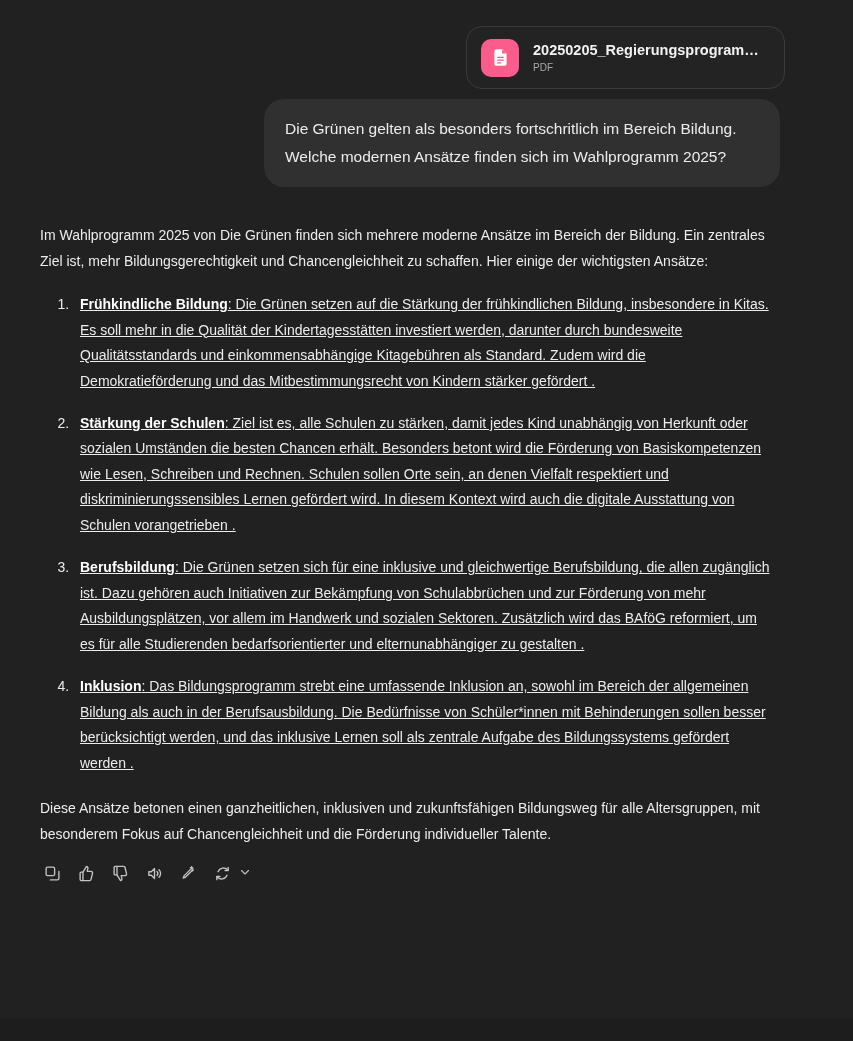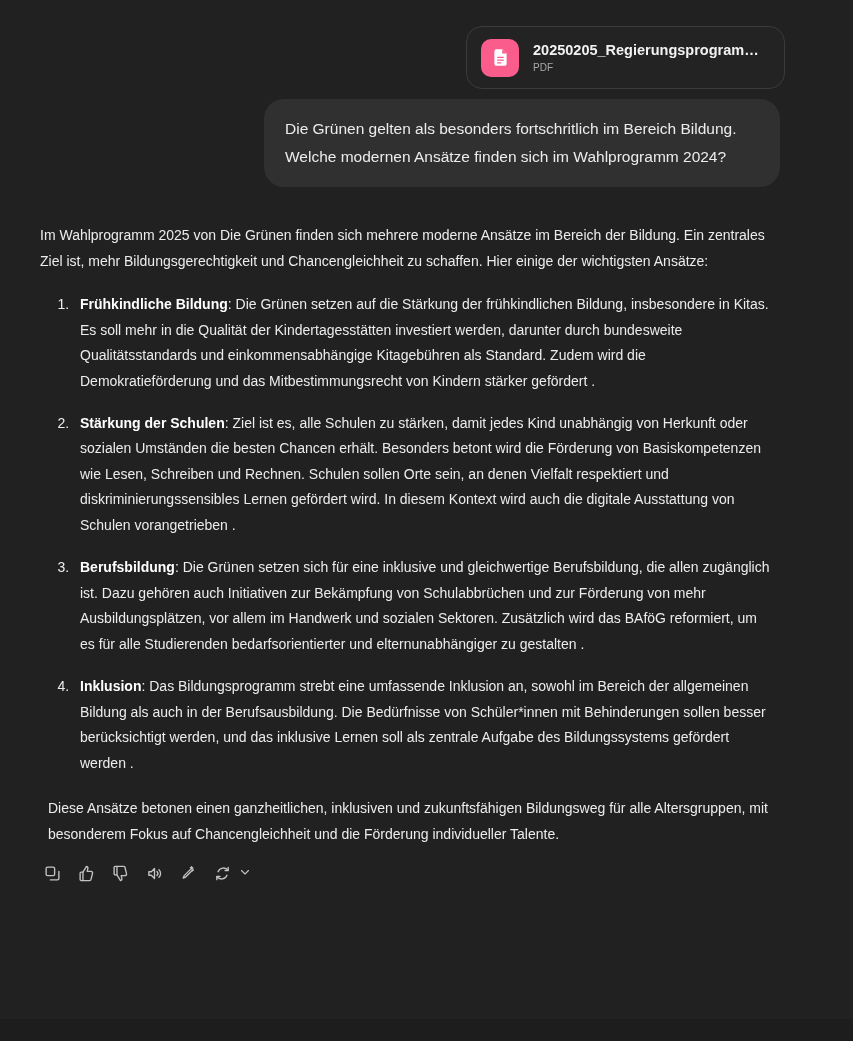--- a/index.html
+++ b/index.html
@@ -101,26 +101,26 @@
     font-size: 14px;
     line-height: 1.82;
     color: #ececec;
   }
   .assistant p {
     margin: 0 0 18px 0;
   }
   .assistant p.closing {
     margin-top: 20px;
     margin-bottom: 0;
-    margin-left: 8px;
   }
   .assistant ol {
     margin: 0 0 0 0;
     padding: 0 0 0 33px;
     list-style-position: outside;
+    text-decoration: underline;
   }
   .assistant ol > li {
     margin-bottom: 17px;
     padding-left: 7px;
   }
   .assistant ol > li::marker {
     color: #ececec;
   }
   .assistant strong {
     font-weight: bold;
@@ -191,21 +191,21 @@
         </svg>
       </span>
       <span class="file-meta">
         <span class="file-name">20250205_Regierungsprogramm_...</span>
         <span class="file-type">PDF</span>
       </span>
     </div>
   </div>
 
   <div class="user-row">
-    <div class="user-bubble">Die Grünen gelten als besonders fortschritlich im Bereich Bildung. Welche modernen Ansätze finden sich im Wahlprogramm 2024?</div>
+    <div class="user-bubble">Die Grünen gelten als besonders fortschritlich im Bereich Bildung. Welche modernen Ansätze finden sich im Wahlprogramm 2025?</div>
   </div>
 
   <div class="assistant">
     <p>Im Wahlprogramm 2025 von Die Grünen finden sich mehrere moderne Ansätze im Bereich der Bildung. Ein zentrales Ziel ist, mehr Bildungsgerechtigkeit und Chancengleichheit zu schaffen. Hier einige der wichtigsten Ansätze:</p>
 
     <ol>
       <li>
         <strong>Frühkindliche Bildung</strong><span>: Die Grünen setzen auf die Stärkung der frühkindlichen Bildung, insbesondere in Kitas. Es soll mehr in die Qualität der Kindertagesstätten investiert werden, darunter durch bundesweite Qualitätsstandards und einkommensabhängige Kitagebühren als Standard. Zudem wird die Demokratieförderung und das Mitbestimmungsrecht von Kindern stärker gefördert .</span>
       </li>
       <li>

